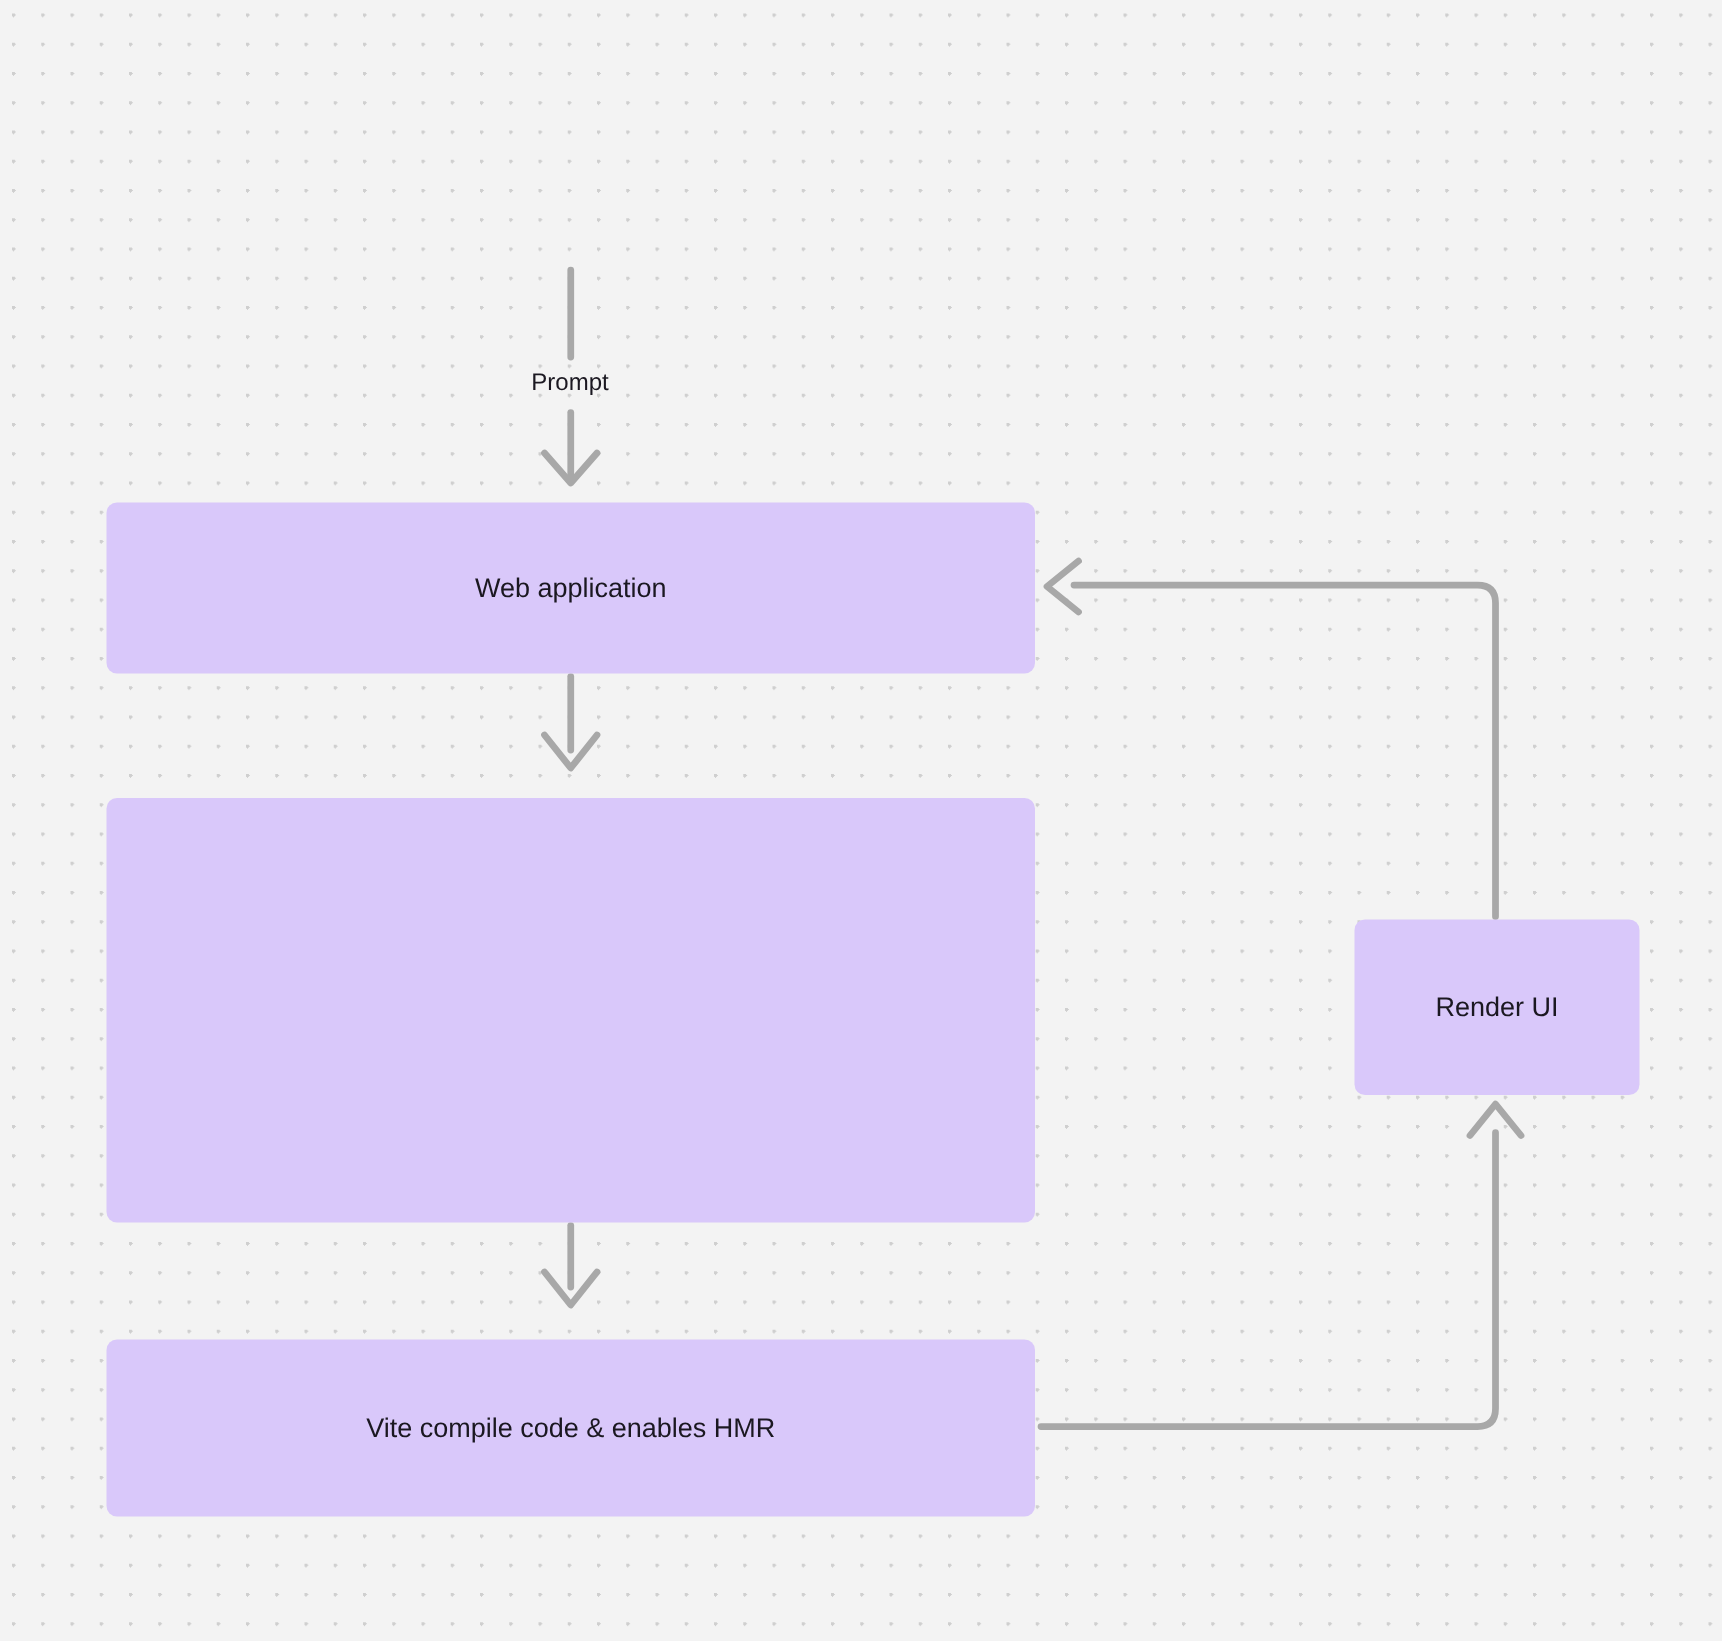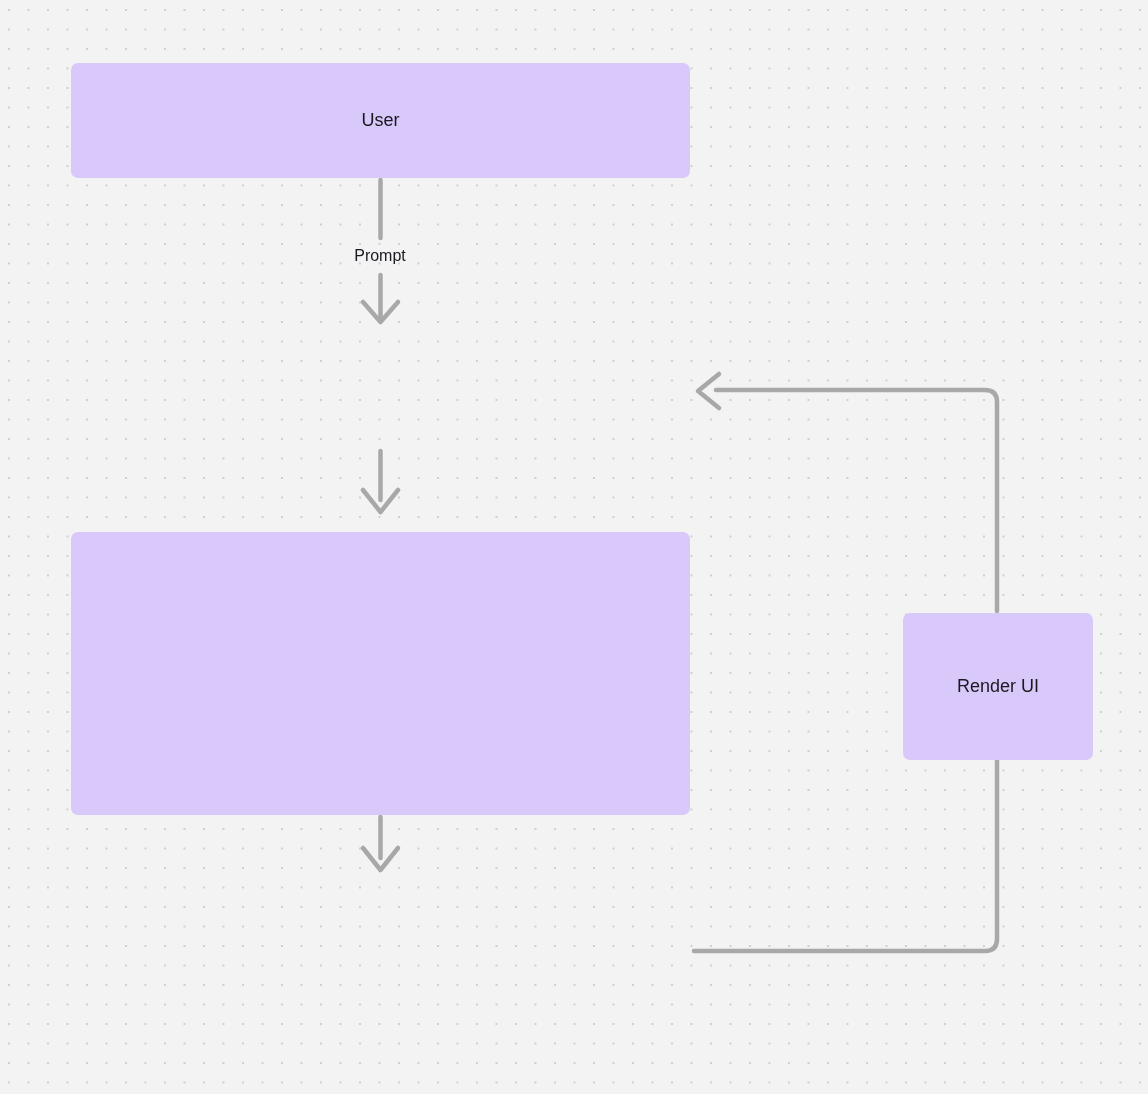--- a/index.html
+++ b/index.html
@@ -47,21 +47,21 @@
     line-height: 1;
     text-align: center;
     white-space: nowrap;
   }
   
   #node-user        { left: 71px;  top: 63px;  width: 619px; height: 115px; }
   #node-webapp      { left: 71px;  top: 335px; width: 619px; height: 114px; }
   #node-react       { left: 71px;  top: 532px; width: 619px; height: 283px;
                       display: block; }
   #node-vite        { left: 71px;  top: 893px; width: 619px; height: 118px; }
-  #node-render      { left: 903px; top: 613px; width: 190px; height: 147px; }
+  #node-render      { left: 903px; top: 613px; width: 190px; height: 117px; }
   #label-prompt     { left: 330px; top: 248px; width: 100px; }
 </style>
 </head>
 <body>
 
 <div id="canvas">
 
   <svg class="edges" viewBox="0 0 1148 1094" width="1148" height="1094">
     <g fill="none" stroke="#a8a8a8" stroke-width="4.5" stroke-linecap="round" stroke-linejoin="round">
 
@@ -76,36 +76,39 @@
       <path d="M363,848 L380.5,870 L398,848"></path>
 
       <path d="M694,951 L985,951 Q997,951 997,939 L997,755"></path>
       <path d="M980,757 L997,736 L1014,757"></path>
 
       <path d="M997,611 L997,402 Q997,390 985,390 L716,390"></path>
       <path d="M719,374 L698,391 L719,408"></path>
     </g>
   </svg>
 
-  <div class="node node-outer" id="node-user">
-    <span>User</span>
-  </div>
 
   <div class="edge-label" id="label-prompt">Prompt</div>
 
+  <div class="node node-outer" id="node-webapp">
+    <span>Web application</span>
+  </div>
 
   <div class="node node-outer" id="node-react">
 
     
 
     
 
     
 
     
   </div>
 
+  <div class="node node-outer" id="node-vite">
+    <span>Vite compile code &amp; enables HMR</span>
+  </div>
 
   <div class="node node-outer" id="node-render">
     <span>Render UI</span>
   </div>
 
 </div>
 
 </body></html>

